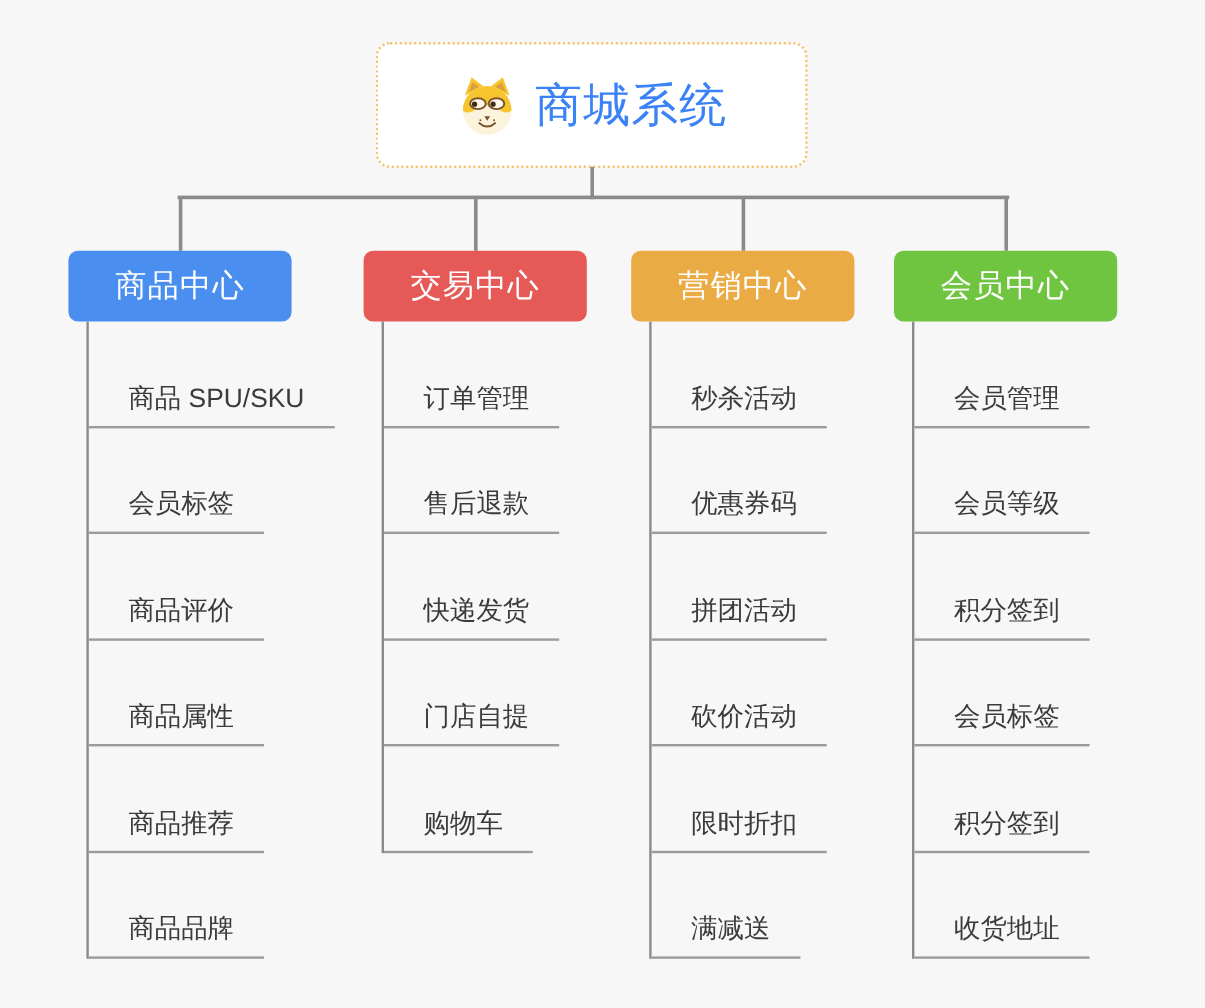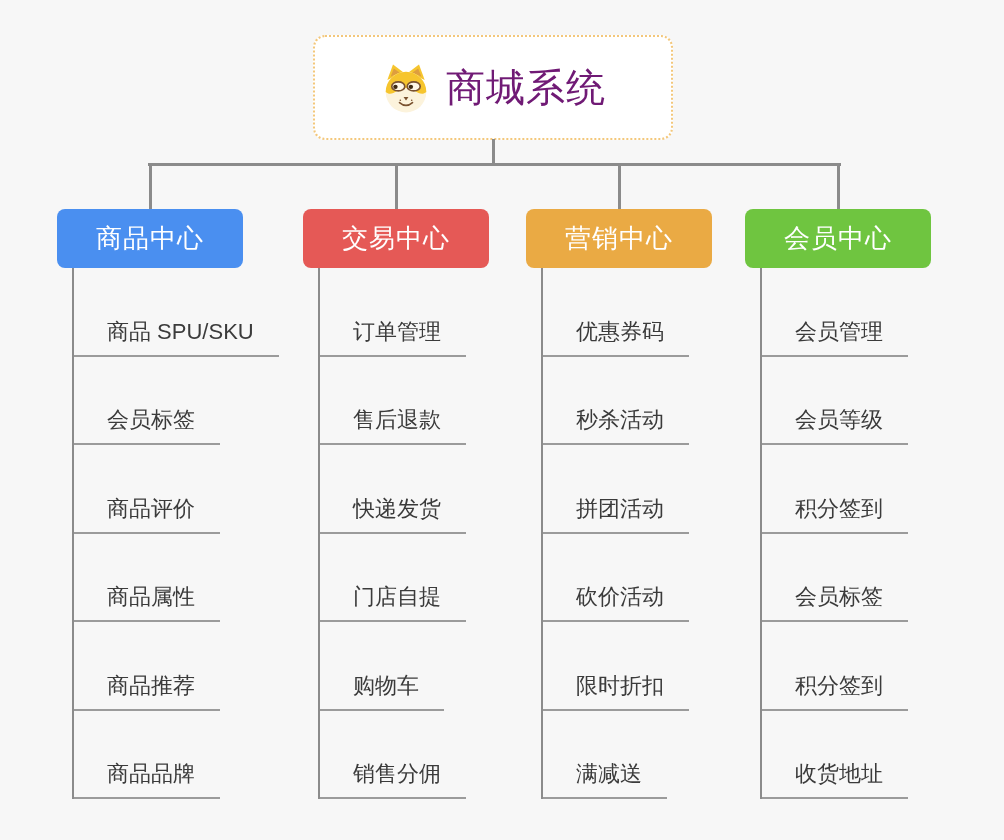--- a/index.html
+++ b/index.html
@@ -66,21 +66,21 @@
       <path d="M7,37 A25,25 0 0 1 57,37 C49,44 43,32 32,32 C21,32 15,44 7,37 Z" fill="#F6C52E"></path>
       <ellipse cx="22.5" cy="30" rx="8" ry="5.6" fill="#FFF8E7" stroke="#7A5230" stroke-width="2"></ellipse>
       <ellipse cx="41.5" cy="30" rx="8" ry="5.6" fill="#FFF8E7" stroke="#7A5230" stroke-width="2"></ellipse>
       <circle cx="19" cy="30.6" r="2.7" fill="#3F2A12"></circle>
       <circle cx="38" cy="30.6" r="2.7" fill="#3F2A12"></circle>
       <path d="M29,43 h6 l-3,4.5 z" fill="#7A5230"></path>
       <path d="M24,50 q8,7 16,0" fill="none" stroke="#7A5230" stroke-width="2" stroke-linecap="round"></path>
       <circle cx="25" cy="47" r="1" fill="#7A5230"></circle>
       <circle cx="39" cy="47" r="1" fill="#7A5230"></circle>
     </svg>
-    <span class="root-title" style="color: #701a75;">商城系统</span>
+    <span class="root-title" style="color: #3b82f6;">商城系统</span>
   </div>
 
   <div class="line root-drop"></div>
   <div class="line bus"></div>
 
   <div id="branches">
   <div class="branch b0">
     <div class="branch-drop"></div>
     <div class="branch-box" style="background: rgb(74, 143, 240); font-family: Liberation Serif, serif;">
       <span>商品中心</span>
@@ -121,37 +121,34 @@
           </div>
           <div class="leaf">
             <span class="leaf-label">快递发货</span>
           </div>
           <div class="leaf">
             <span class="leaf-label">门店自提</span>
           </div>
           <div class="leaf">
             <span class="leaf-label">购物车</span>
           </div>
-          <div class="leaf">
-            <span class="leaf-label">销售分佣</span>
-          </div>
         </div>
   </div>
 
   <div class="branch b2">
     <div class="branch-drop"></div>
     <div class="branch-box" style="background: rgb(234, 170, 68);">
       <span>营销中心</span>
     </div>
     <div class="column">
           <div class="leaf">
-            <span class="leaf-label">优惠券码</span>
+            <span class="leaf-label">秒杀活动</span>
           </div>
           <div class="leaf">
-            <span class="leaf-label">秒杀活动</span>
+            <span class="leaf-label">优惠券码</span>
           </div>
           <div class="leaf">
             <span class="leaf-label">拼团活动</span>
           </div>
           <div class="leaf">
             <span class="leaf-label">砍价活动</span>
           </div>
           <div class="leaf">
             <span class="leaf-label">限时折扣</span>
           </div>

